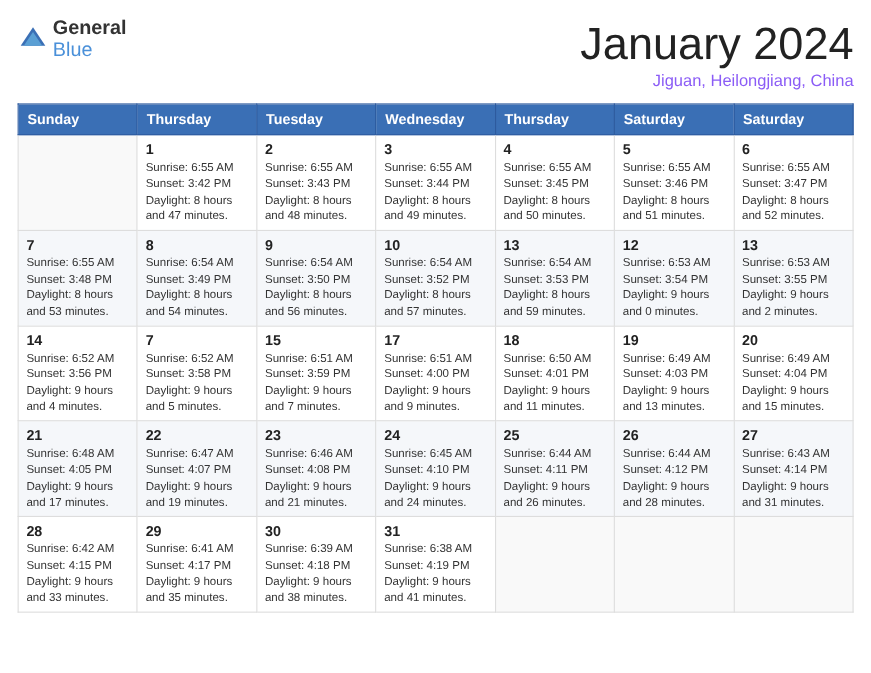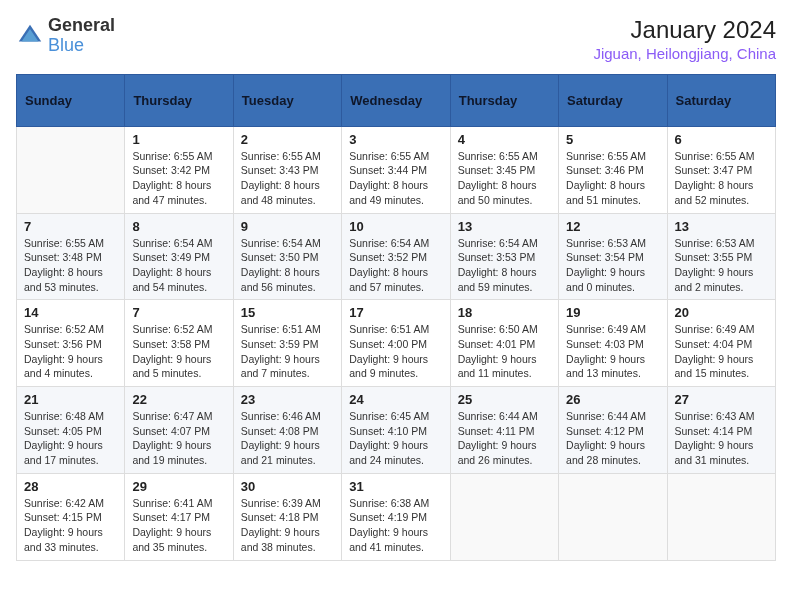--- a/index.html
+++ b/index.html
@@ -34,40 +34,40 @@
       line-height: 1.1;
     }
     .logo-icon {
       width: 28px;
       height: 28px;
     }
     .title-block {
       text-align: right;
     }
     .title-month {
-      font-size: 24px;
+      font-size: 41px;
       font-weight: 300;
       color: #222;
       line-height: 1.2;
     }
     .title-location {
       font-size: 15px;
       color: #8b5cf6;
     }
     .calendar-table {
       width: 100%;
       border-collapse: collapse;
       border: 1px solid #ccc;
     }
     .calendar-table th {
       background-color: #3a6fb5;
-      color: #0f172a;
+      color: #ffffff;
       font-size: 13px;
       font-weight: bold;
-      padding: 18px 8px;
+      padding: 6px 8px;
       text-align: left;
       border: 1px solid #2d5a9e;
     }
     .calendar-table td {
       vertical-align: top;
       padding: 5px 7px;
       border: 1px solid #ddd;
       background: #fff;
       width: 108px;
       min-height: 90px;

